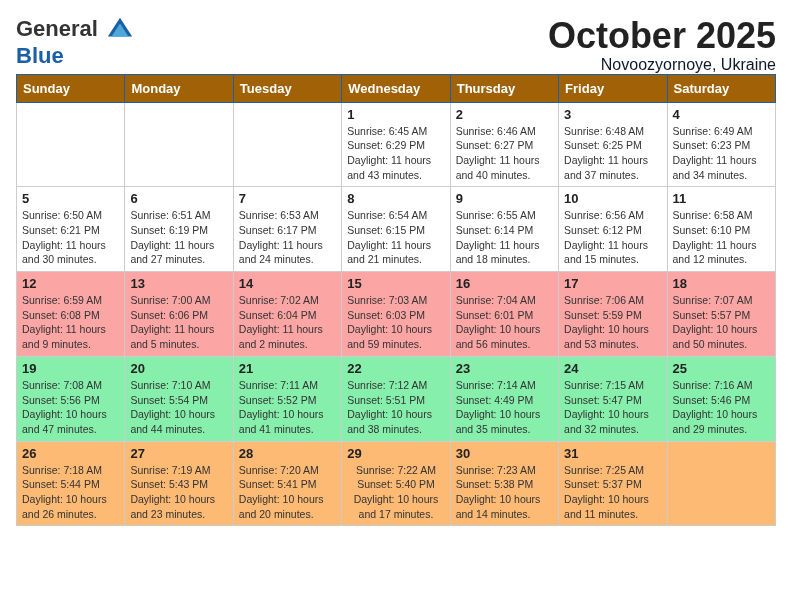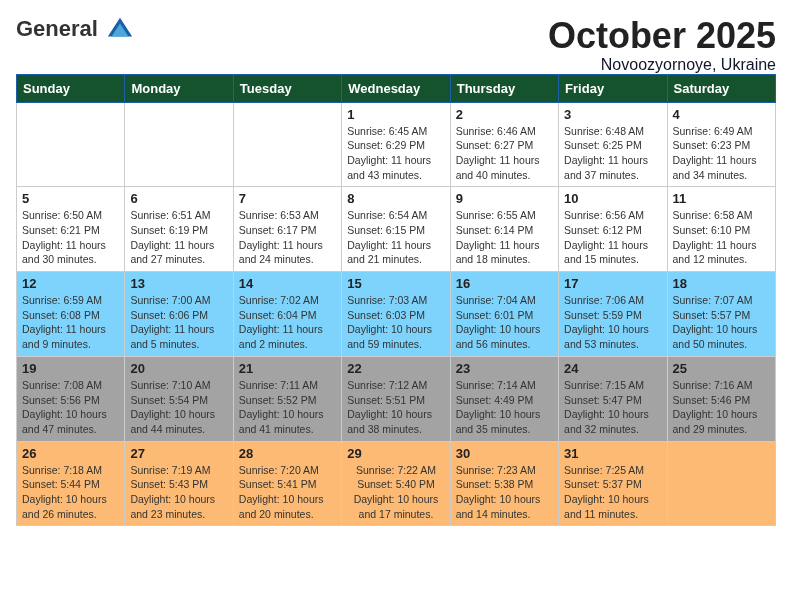--- a/index.html
+++ b/index.html
@@ -35,21 +35,21 @@
     .subtitle {
       font-size: 16px;
       color: #0f172a;
     }
     .calendar {
       width: 100%;
       border-collapse: collapse;
       font-size: 11px;
     }
     .calendar th {
-      background: #14532d;
+      background: #a16207;
       color: #fff;
       text-align: left;
       padding: 6px 6px;
       font-size: 13px;
       font-weight: bold;
       border: 1px solid #1a5fa8;
     }
     .calendar td {
       border: 1px solid #ccc;
       vertical-align: top;
@@ -67,39 +67,42 @@
     }
     .day-info {
       font-size: 10.5px;
       color: #333;
       line-height: 1.4;
     }
     .empty-cell { background: #f5f5f5; }
     tr:nth-child(even) td { background: #f9f9f9; }
     tr:nth-child(odd) td { background: #ffffff; }
     .calendar tbody tr:nth-child(2) td { background: #fff; }
-    .calendar tbody tr:nth-child(3) td { background: #7dd3fc; }
-    .calendar tbody tr:nth-child(4) td { background: #a3a3a3; }
+    .calendar tbody tr:nth-child(3) td { background: #fca5a5; }
+    .calendar tbody tr:nth-child(4) td { background: #86efac; }
     .calendar tbody tr:nth-child(5) td { background: #fdba74; }
     .calendar tbody tr:nth-child(6) td { background: #fff; }
   </style>
 </head>
 <body>
 
 <div class="header">
   <div class="logo">
     <div>
       <div style="display:flex;align-items:center;">
         <div style="font-size:22px;font-weight:bold;line-height:1.1;">
           <span style="color:#333;">General</span>
           <svg class="logo-icon" viewBox="0 0 30 30" style="display:inline-block;vertical-align:middle;margin-left:2px;">
             <polygon points="15,2 28,22 2,22" fill="#1a5fa8"></polygon>
             <polygon points="15,8 24,22 6,22" fill="#4da8da"></polygon>
           </svg>
         </div>
+      </div>
+      <div style="font-size:22px;font-weight:bold;color:#1a5fa8;line-height:1.1;">
+        <span>Blue</span>
       </div>
     </div>
   </div>
   <div class="title-block">
     <div class="month-title">October 2025</div>
     <div class="subtitle">Novoozyornoye, Ukraine</div>
   </div>
 </div>
 
 <table class="calendar">

